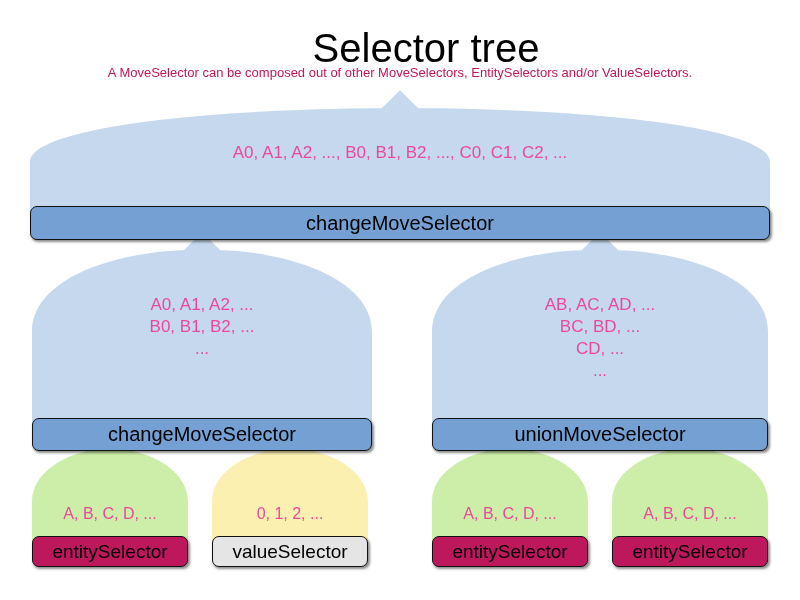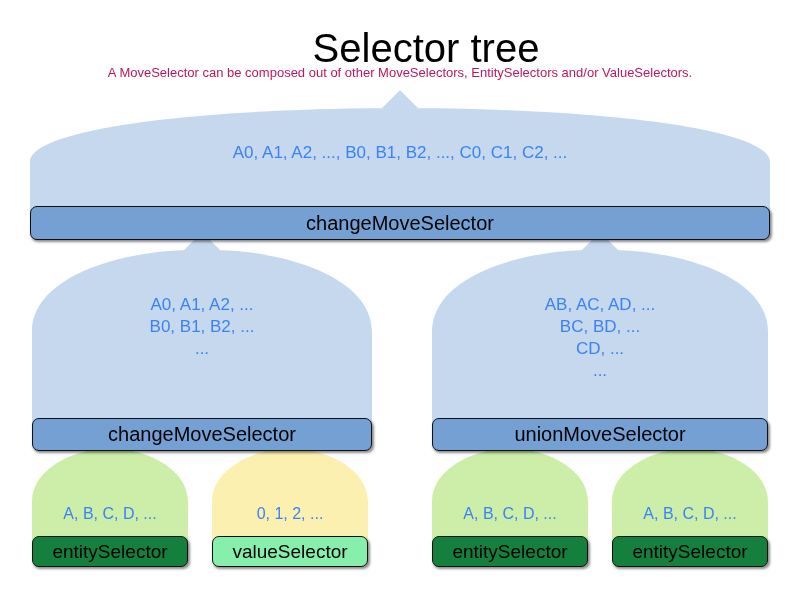--- a/index.html
+++ b/index.html
@@ -51,21 +51,21 @@
     position: absolute;
     left: 0;
     top: 0;
     overflow: visible;
   }
   .node .lines {
     position: absolute;
     left: 0;
     width: 100%;
     text-align: center;
-    color: #3b82f6;
+    color: #ec4899;
     z-index: 2;
     pointer-events: none;
   }
   .node .lines div {
     line-height: 1.30;
     white-space: nowrap;
   }
   .bar {
     position: absolute;
     box-sizing: border-box;
@@ -74,22 +74,22 @@
     text-align: center;
     color: #000000;
     z-index: 3;
     display: flex;
     align-items: center;
     justify-content: center;
     white-space: nowrap;
     box-shadow: 1.5px 2px 2.5px rgba(0,0,0,0.45);
   }
   .bar.blue   { background: #74a0d4; }
-  .bar.green  { background: #15803d; }
-  .bar.yellow { background: #86efac; }
+  .bar.green  { background: #be185d; }
+  .bar.yellow { background: #e5e5e5; }
 
   
   #node-union        { left: 18px;  top: 96px;  width: 764px; height: 148px; }
   #node-union .lines { top: 46px; font-size: 17px; }
   #node-union .bar   { left: 12px;  top: 110px; width: 740px; height: 34px; font-size: 20px; }
 
   #node-change        { left: 20px;  top: 240px; width: 364px; height: 212px; }
   #node-change .lines { top: 54px; font-size: 17px; }
   #node-change .bar   { left: 12px;  top: 178px; width: 340px; height: 33px; font-size: 20px; }
 

